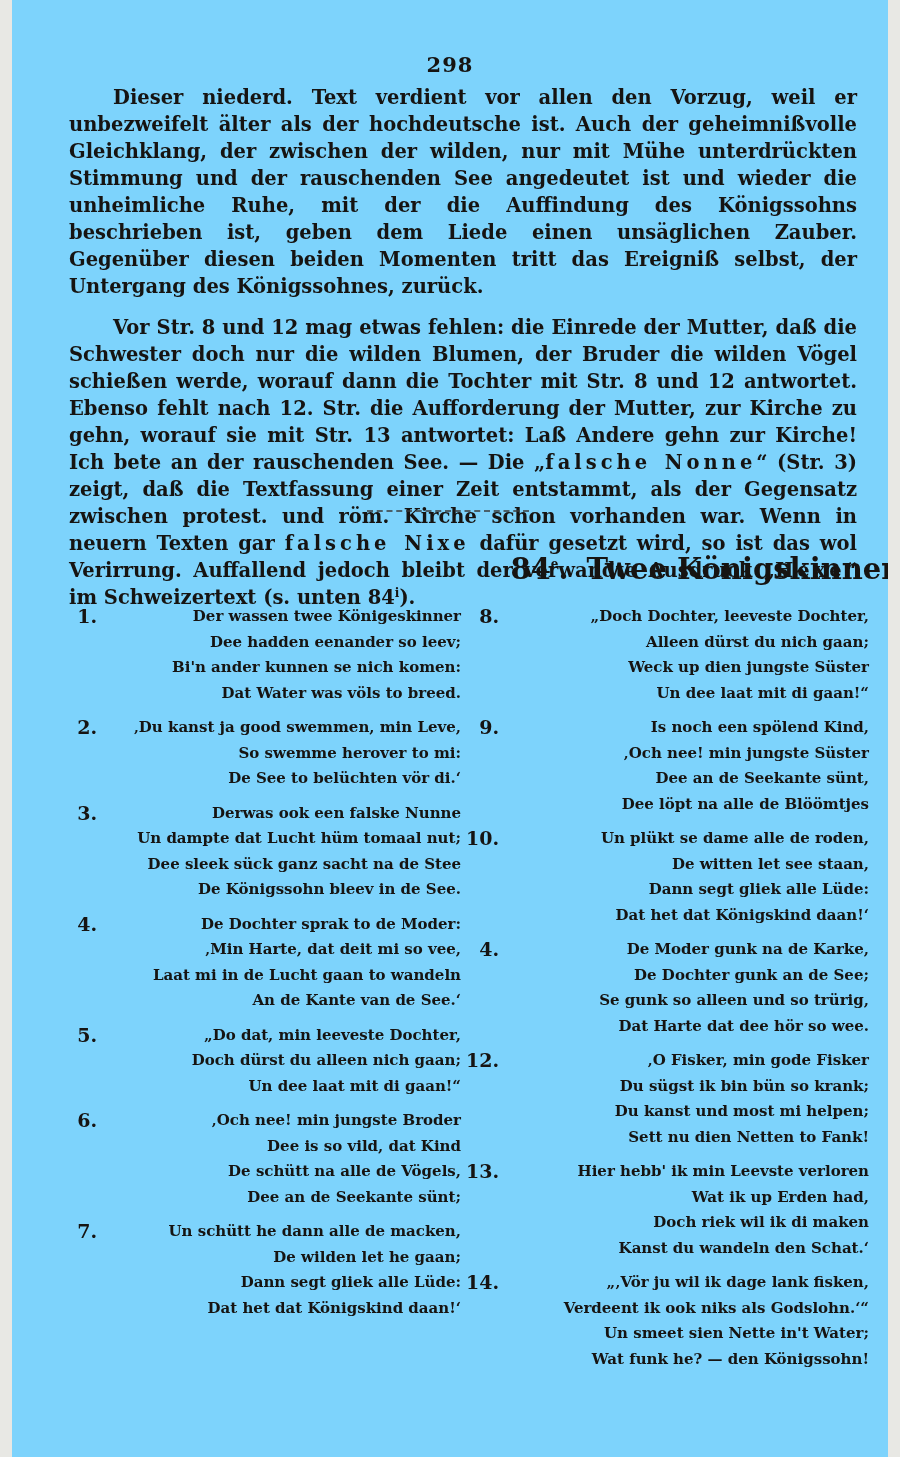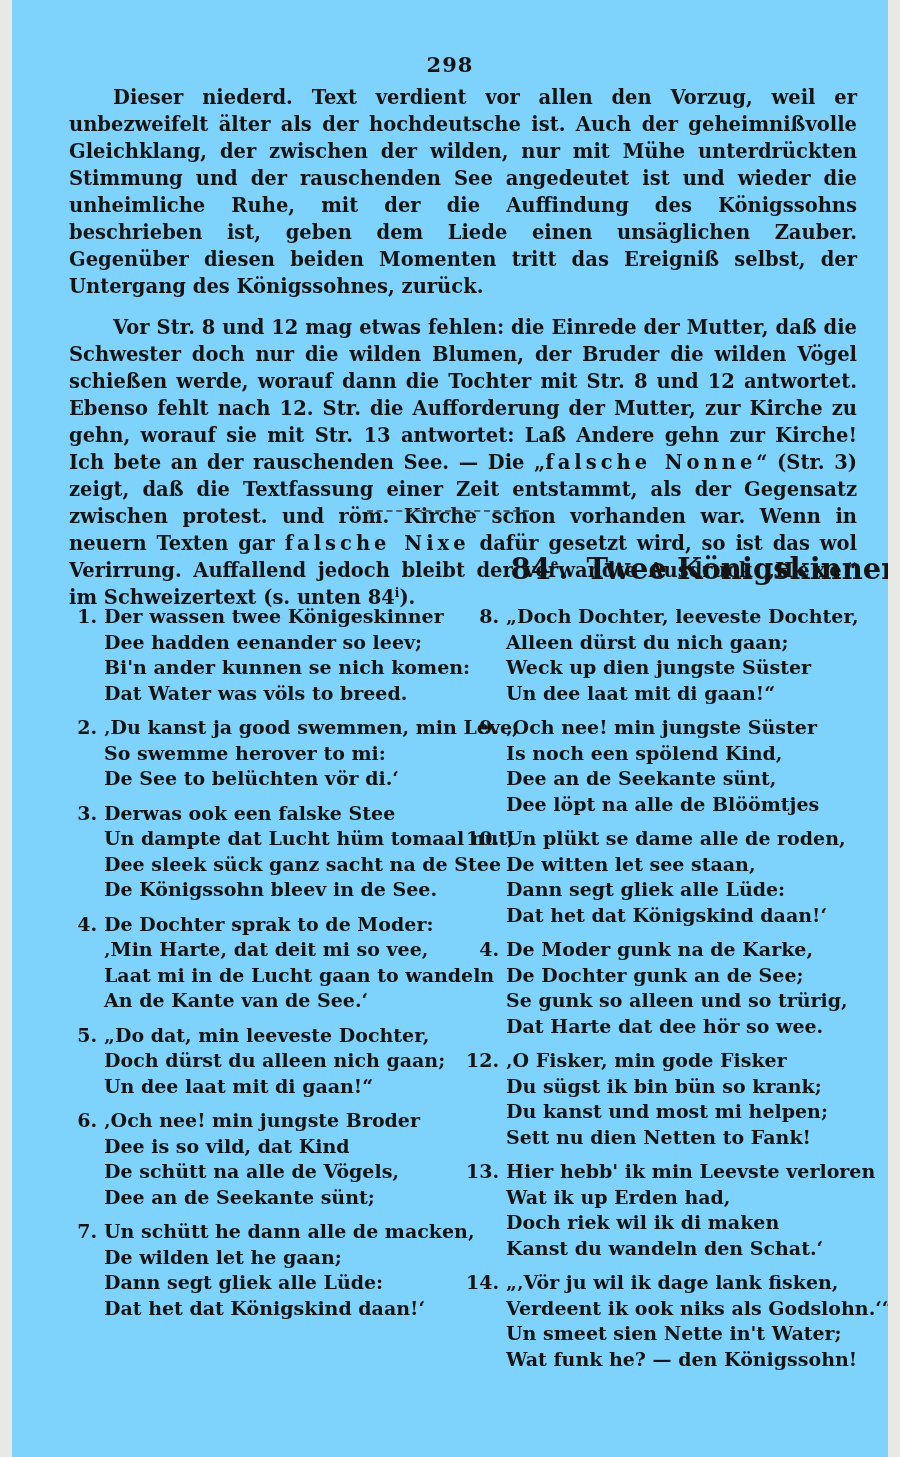--- a/index.html
+++ b/index.html
@@ -46,21 +46,21 @@
   #col-right { width: 408px; }
   .stanza { display: flex; margin-bottom: 9px; }
   .stanza-num {
     flex: 0 0 auto; text-align: right; padding-right: 7px;
     font-size: 19px; line-height: 25.5px;
   }
   #col-left  .stanza-num { width: 28px; }
   #col-right .stanza-num { width: 38px; }
   .stanza-lines { flex: 1 1 auto; }
   .verse-line {
-    font-size: 19px; line-height: 25.5px; white-space: nowrap;
+    font-size: 15px; line-height: 25.5px; white-space: nowrap; text-align: right;
   }
 </style>
 </head>
 <body>
 
 <div id="page">
 
   <div id="page-number">298</div>
 
   <div id="prose">
@@ -89,21 +89,21 @@
           <div class="stanza-num">2.</div>
           <div class="stanza-lines">
             <div class="verse-line">‚Du kanst ja good swemmen, min Leve,</div>
             <div class="verse-line">So swemme herover to mi:</div>
             <div class="verse-line">De See to belüchten vör di.‘</div>
           </div>
         </div>
         <div class="stanza">
           <div class="stanza-num">3.</div>
           <div class="stanza-lines">
-            <div class="verse-line">Derwas ook een falske Stee</div>
+            <div class="verse-line">Derwas ook een falske Nunne</div>
             <div class="verse-line">Un dampte dat Lucht hüm tomaal nut;</div>
             <div class="verse-line">Dee sleek sück ganz sacht na de Stee</div>
             <div class="verse-line">De Königssohn bleev in de See.</div>
           </div>
         </div>
         <div class="stanza">
           <div class="stanza-num">4.</div>
           <div class="stanza-lines">
             <div class="verse-line">De Dochter sprak to de Moder:</div>
             <div class="verse-line">‚Min Harte, dat deit mi so vee,</div>
@@ -144,22 +144,22 @@
           <div class="stanza-lines">
             <div class="verse-line">„Doch Dochter, leeveste Dochter,</div>
             <div class="verse-line">Alleen dürst du nich gaan;</div>
             <div class="verse-line">Weck up dien jungste Süster</div>
             <div class="verse-line">Un dee laat mit di gaan!“</div>
           </div>
         </div>
         <div class="stanza">
           <div class="stanza-num">9.</div>
           <div class="stanza-lines">
+            <div class="verse-line">Is noch een spölend Kind,</div>
             <div class="verse-line">‚Och nee! min jungste Süster</div>
-            <div class="verse-line">Is noch een spölend Kind,</div>
             <div class="verse-line">Dee an de Seekante sünt,</div>
             <div class="verse-line">Dee löpt na alle de Blöömtjes</div>
           </div>
         </div>
         <div class="stanza">
           <div class="stanza-num">10.</div>
           <div class="stanza-lines">
             <div class="verse-line">Un plükt se dame alle de roden,</div>
             <div class="verse-line">De witten let see staan,</div>
             <div class="verse-line">Dann segt gliek alle Lüde:</div>

